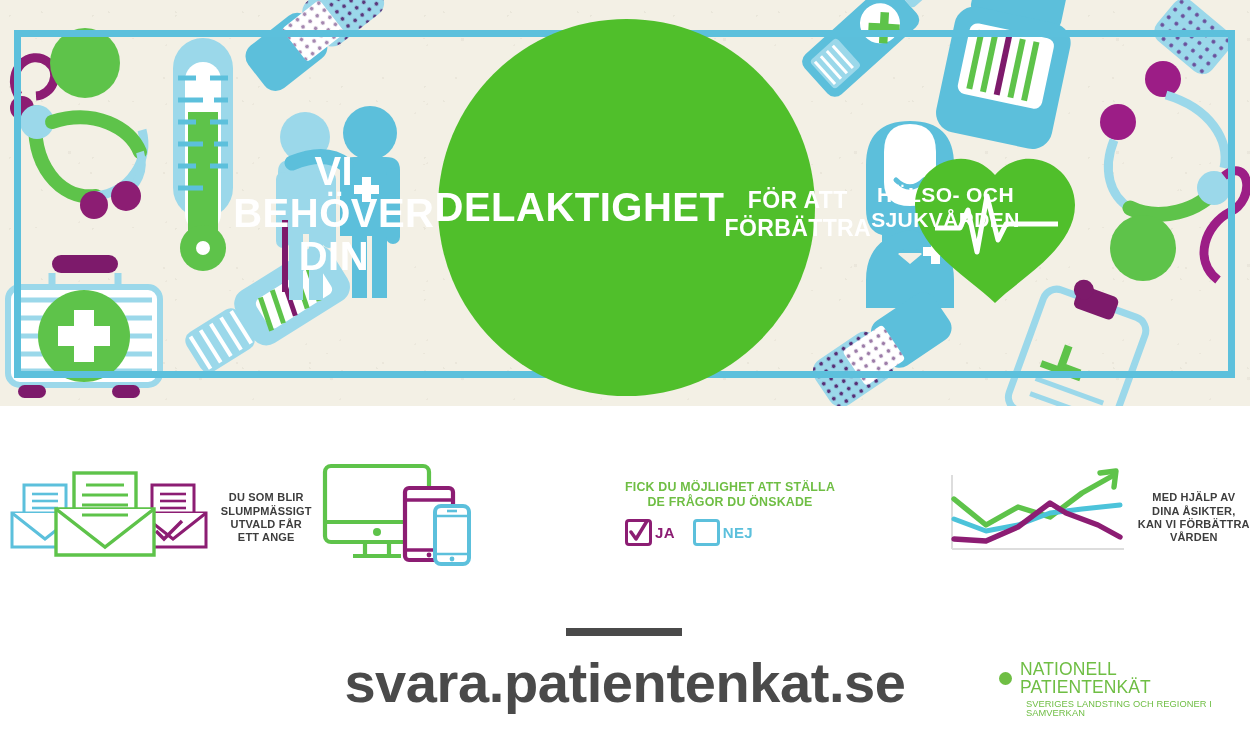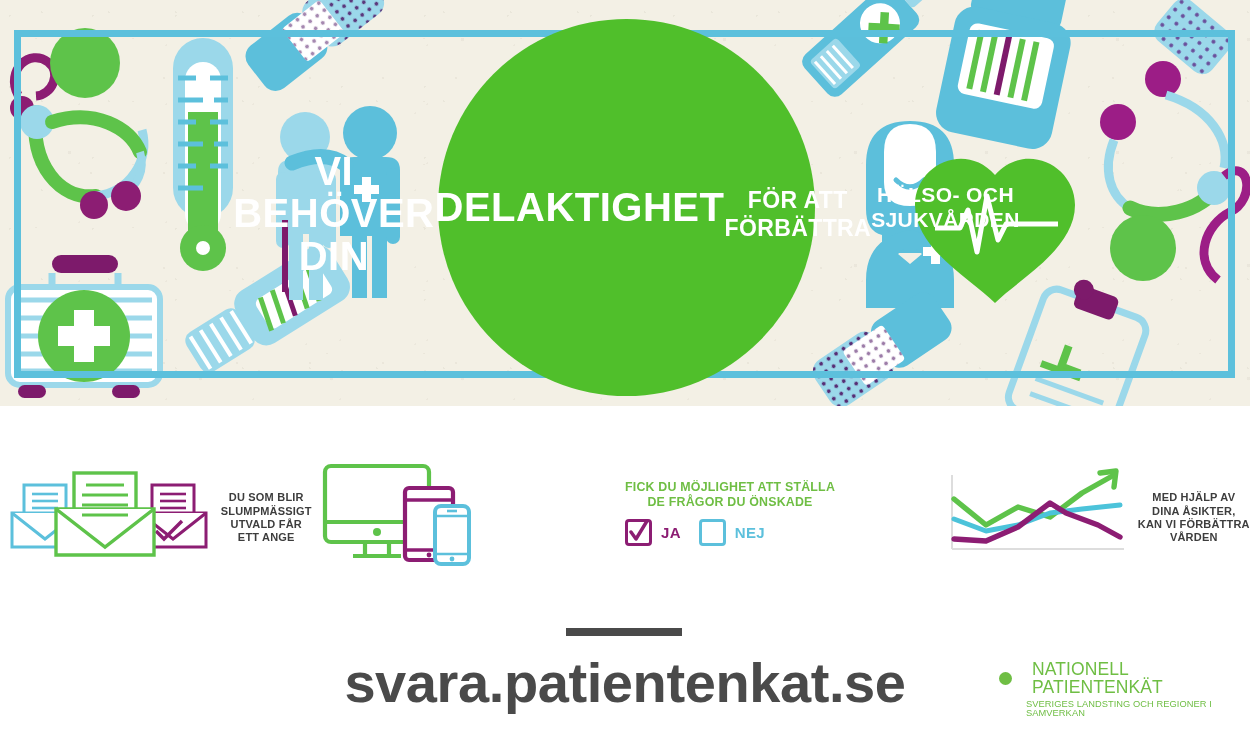--- a/index.html
+++ b/index.html
@@ -62,38 +62,38 @@
   .step-art{height:112px;display:flex;align-items:center;justify-content:center;}
   .step-label{
     margin-top:10px;text-align:center;color:#3d3d3d;
     font-size:11px;font-weight:bold;line-height:1.22;letter-spacing:.2px;
   }
   .q-head{
     color:#6fbe44;font-size:12.4px;font-weight:bold;line-height:1.2;
     text-align:center;letter-spacing:.2px;
   }
   .q-row{display:flex;align-items:center;gap:18px;margin-top:10px;}
-  .q-opt{display:flex;align-items:center;gap:9px;}
+  .q-opt{display:flex;align-items:center;gap:3px;}
   .box{width:27px;height:27px;border-radius:4px;box-sizing:border-box;position:relative;}
   .box.ja{border:3px solid #8c1d73;}
   .box.nej{border:3px solid #5cc0dc;}
   .q-txt{font-size:15px;font-weight:bold;letter-spacing:.3px;}
   .q-txt.ja{color:#8c1d73;}
   .q-txt.nej{color:#5cc0dc;}
 
   
   .divider{
     position:absolute;left:566px;top:628px;width:116px;height:8px;background:#4a4a4a;
   }
   .url{
     position:absolute;left:0;top:650px;width:1250px;text-align:center;
     color:#4a4a4a;font-size:56px;font-weight:bold;letter-spacing:-.4px;
   }
   .logo{position:absolute;left:999px;top:661px;width:240px;}
-  .logo-top{display:flex;align-items:center;gap:20px;}
+  .logo-top{display:flex;align-items:center;gap:8px;}
   .logo-dot{width:13px;height:13px;border-radius:50%;background:#6fbe44;flex:0 0 auto;}
   .logo-name{color:#6fbe44;font-size:17.5px;letter-spacing:.1px;line-height:1;}
   .logo-sub{color:#6fbe44;font-size:9.3px;letter-spacing:.06px;margin-top:4px;margin-left:27px;line-height:1;}
 </style>
 </head>
 <body>
 
 <div class="poster">
 
   <div class="hero">

